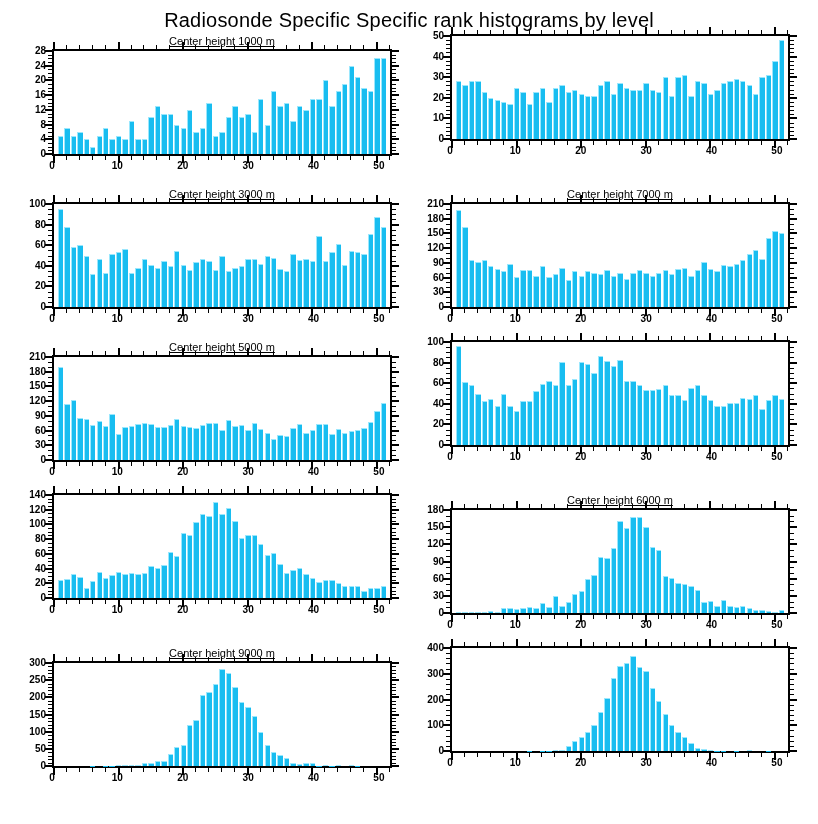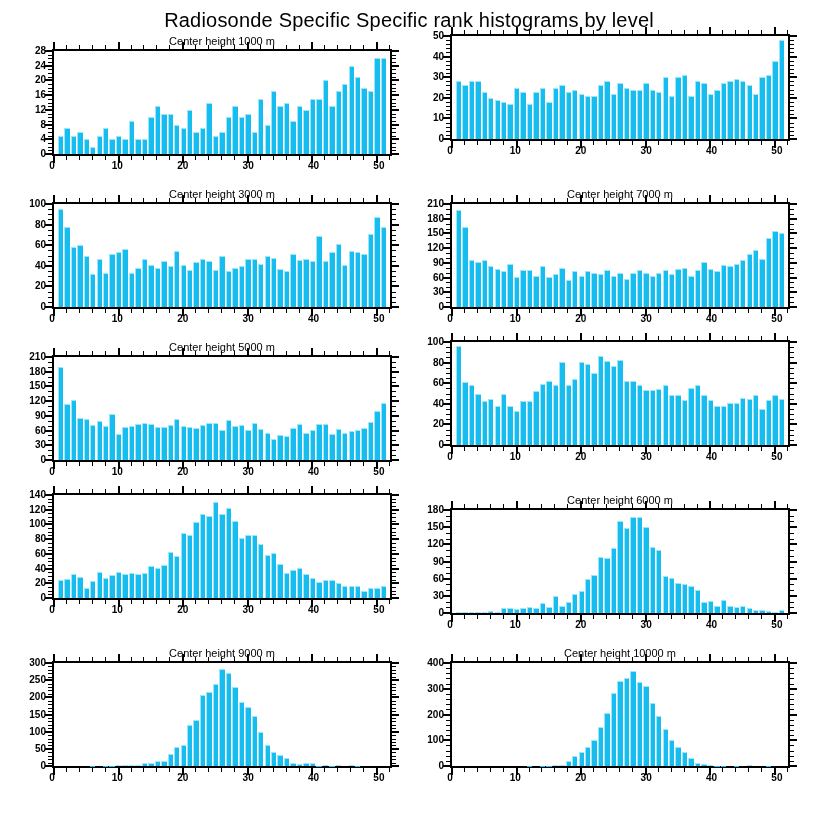--- a/index.html
+++ b/index.html
@@ -27,20 +27,21 @@
   }
   .panel { height: 153px; position: relative; }
   .panel-title {
     height: 15px;
     line-height: 15px;
     padding-left: 46px;
     text-align: center;
     font-size: 11px;
     font-weight: 400;
     white-space: nowrap;
+    text-decoration: underline;
   }
   .plot-outer {
     position: relative;
     margin-left: 46px;
     height: 107px;
   }
   .plot-box {
     position: absolute;
     inset: 0;
     border: 2px solid #000;
@@ -1646,21 +1647,20 @@
       <div class="xlabels">
         <span class="xlab" style="left: 0%;">0</span>
         <span class="xlab" style="left: 19.2308%;">10</span>
         <span class="xlab" style="left: 38.4615%;">20</span>
         <span class="xlab" style="left: 57.6923%;">30</span>
         <span class="xlab" style="left: 76.9231%;">40</span>
         <span class="xlab" style="left: 96.1538%;">50</span>
       </div>
     </section>
     <section class="panel">
-      <div class="panel-title">Center height 10000 m</div>
       <div class="plot-outer">
         <div class="plot-box">
           <div class="bar" style="left: 22.2692%; width: 1.61538%; height: 0.25%; background: rgb(24, 189, 240);"></div>
           <div class="bar" style="left: 26.1154%; width: 1.61538%; height: 0.25%; background: rgb(24, 189, 240);"></div>
           <div class="bar" style="left: 28.0385%; width: 1.61538%; height: 0.5%; background: rgb(24, 189, 240);"></div>
           <div class="bar" style="left: 29.9615%; width: 1.61538%; height: 0.75%; background: rgb(24, 189, 240);"></div>
           <div class="bar" style="left: 31.8846%; width: 1.61538%; height: 1.25%; background: rgb(24, 189, 240);"></div>
           <div class="bar" style="left: 33.8077%; width: 1.61538%; height: 5%; background: rgb(24, 189, 240);"></div>
           <div class="bar" style="left: 35.7308%; width: 1.61538%; height: 10%; background: rgb(24, 189, 240);"></div>
           <div class="bar" style="left: 37.6538%; width: 1.61538%; height: 13.75%; background: rgb(24, 189, 240);"></div>

